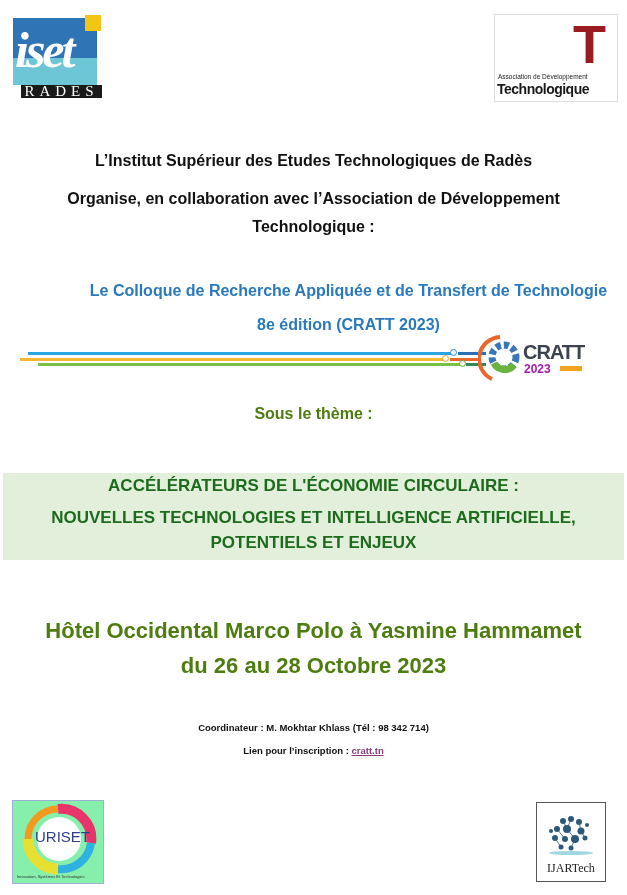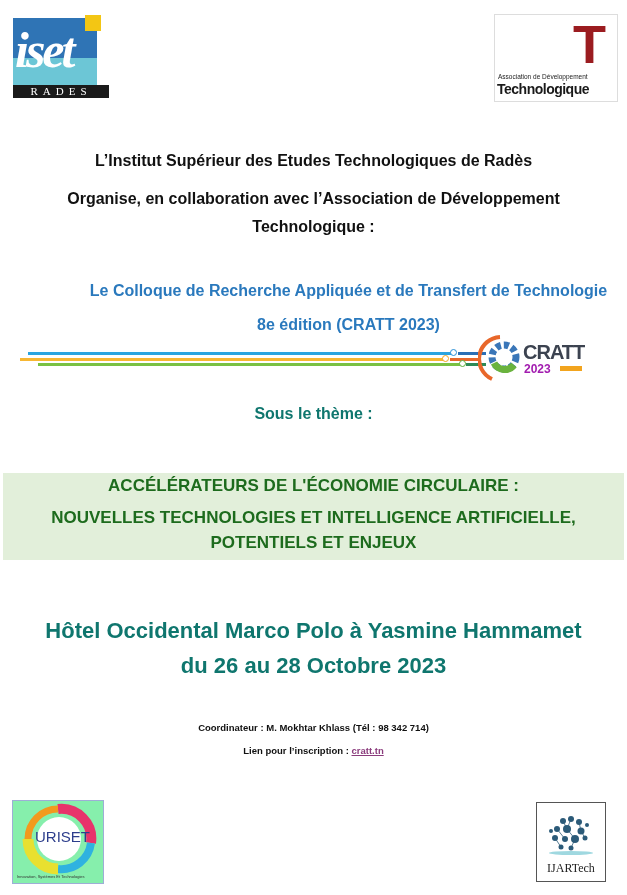--- a/index.html
+++ b/index.html
@@ -7,37 +7,37 @@
          font-family: "Liberation Sans", "DejaVu Sans", sans-serif; }
   .abs { position: absolute; }
   .center { left: 0; width: 627px; text-align: center; }
   .bold { font-weight: bold; }
 
   
   #iset-logo { left: 13px; top: 15px; width: 88px; height: 83px; }
   #iset-logo .blue { position:absolute; left:0; top:3px; width:84px; height:40px; background:#2f74b5; }
   #iset-logo .teal { position:absolute; left:0; top:43px; width:84px; height:27px; background:#6cc6d6; }
   #iset-logo .yellow { position:absolute; left:72px; top:0; width:16px; height:16px; background:#f3c614; }
-  #iset-logo .band { position:absolute; left:0; top:70px; width:96px; height:13px; background:#1a1a1a; color:#fff;
-                     font-family:"Liberation Serif", serif; font-size:11px; letter-spacing:5px; text-align:center; line-height:13px; }
+  #iset-logo .band { position:absolute; left:8px; top:70px; width:81px; height:13px; background:#1a1a1a; color:#fff;
+                     font-family:"Liberation Serif", serif; font-size:15px; letter-spacing:5px; text-align:center; line-height:13px; }
   #iset-logo .script { position:absolute; left:2px; top:6px; width:80px; font-family:"Liberation Serif", serif;
                        font-style:italic; font-weight:bold; font-size:50px; color:#fff; line-height:58px; letter-spacing:-3px; }
 
   
   #adt-logo { left: 494px; top: 14px; width: 122px; height: 86px; border:1px solid #ddd; background:#fff; }
   #adt-logo .ad { position:absolute; left:4px; top:-2px; font-family:"Liberation Sans", sans-serif; font-weight:bold;
                   font-size:50px; color:#fff; -webkit-text-stroke:2px #1a1a1a; letter-spacing:-4px; }
   #adt-logo .t { position:absolute; left:78px; top:-2px; font-family:"Liberation Sans", sans-serif; font-weight:bold;
                  font-size:54px; color:#9b1c20; }
   #adt-logo .assoc { position:absolute; left:3px; top:58px; font-size:6.5px; color:#222; white-space:nowrap; }
   #adt-logo .tech { position:absolute; left:2px; top:66px; font-size:14px; font-weight:bold; color:#1a1a1a; letter-spacing:-0.5px; }
 
   .black-line { color:#111; font-size:16px; }
   .blue-line { color:#2a79bd; font-size:16px;padding-left:35px; }
-  .gold { color:#0f766e; }
+  .gold { color:#4d7c0f; }
 
   
   .stripe { position:absolute; height:3px; }
   .node { position:absolute; width:5px; height:5px; border:1.5px solid; border-radius:50%; background:#fff; }
 
   #theme-box { left: 3px; top: 473px; width: 621px; height: 87px; background:#e2efda; }
   #theme-box .t { color:#1d6b1d; font-weight:bold; font-size:17px; text-align:center; line-height:25px; }
 
   .small { font-size:9.5px; color:#111; font-weight:bold; }
   .link { color:#8a3b7c; text-decoration: underline; }

